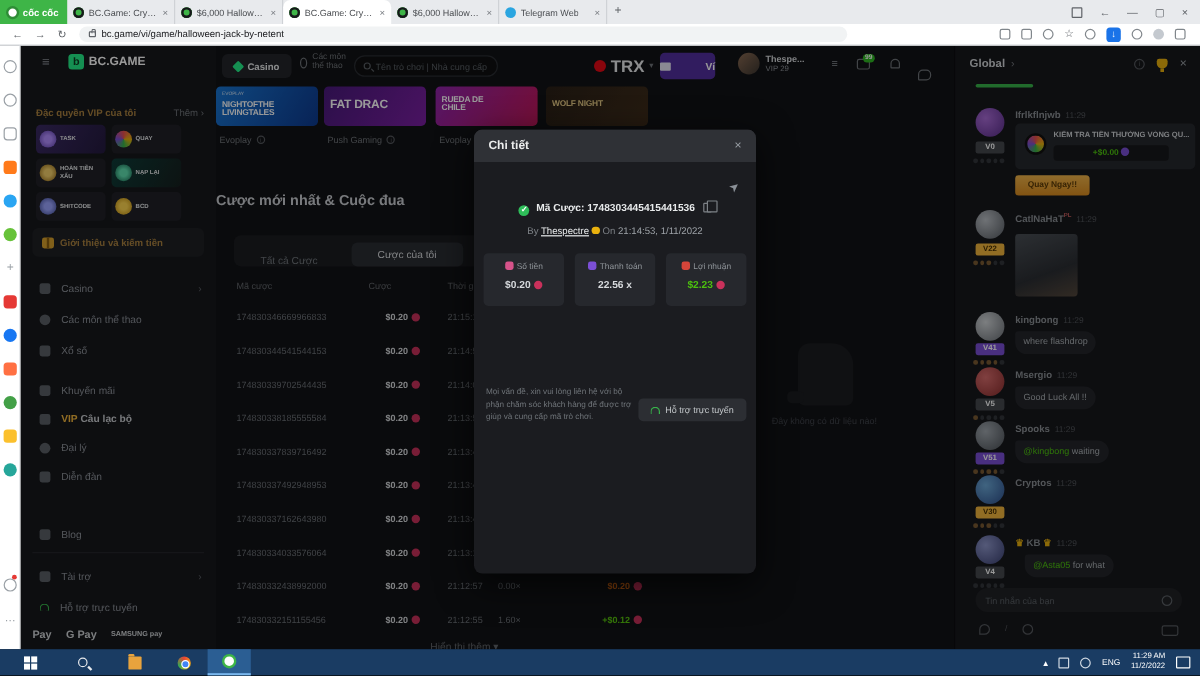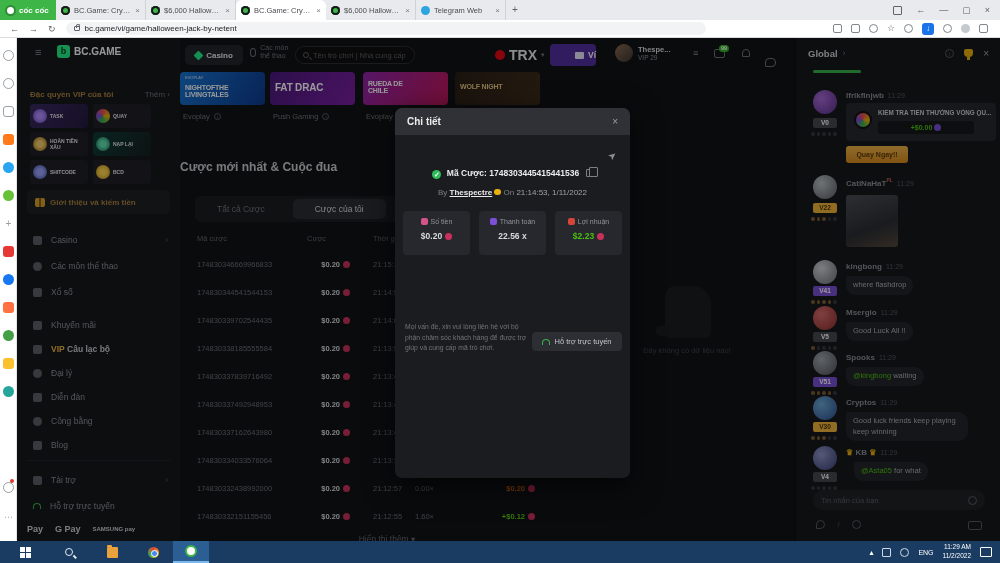--- a/index.html
+++ b/index.html
@@ -62,37 +62,37 @@
   
   .chip { background:#24262b; border-radius:5px; display:flex; align-items:center; gap:4px; justify-content:center; color:#e8eaeb; font-weight:bold; font-size:8px; }
   .diamond { width:7px; height:7px; background:#24ee89; transform:rotate(45deg); border-radius:1px; }
   .globe { width:9px; height:9px; border:1px solid #6f7479; border-radius:50%; }
   .search-box { position:absolute; left:278px; top:8px; width:120px; height:18px; background:#0f1012; border:1px solid #2a2d32; border-radius:9px; display:flex; align-items:center; gap:4px; padding:0 7px; }
   .search-box input { background:none; border:none; outline:none; color:#9aa0a6; font-size:7.5px; width:100%; }
   .search-box input::placeholder { color:#5a5f64; }
   .sglass { width:6px; height:6px; border:1px solid #5a5f64; border-radius:50%; position:relative; flex:none; }
   .sglass:after { content:""; position:absolute; left:5px; top:5px; width:3px; height:1px; background:#5a5f64; transform:rotate(45deg); }
   .trx-dot { width:10px; height:10px; border-radius:50%; background:#e50915; }
-  .vi-btn { position:absolute; left:533px; top:6px; width:46px; height:22px; background:#53309e; border-radius:4px; color:#fff; font-weight:bold; font-size:8.5px; display:flex; align-items:center; justify-content:flex-end; gap:4px; }
+  .vi-btn { position:absolute; left:533px; top:6px; width:46px; height:22px; background:#53309e; border-radius:4px; color:#fff; font-weight:bold; font-size:8.5px; display:flex; align-items:center; justify-content:space-between; gap:4px; }
   .wallet-ic { width:9px; height:7px; background:#e8e4f5; border-radius:1px; }
   .hd-avatar { width:18px; height:18px; border-radius:50%; background:linear-gradient(135deg,#8a6a52,#3c3630); }
   .hd-ic { width:11px; height:9px; border:1px solid #6f7479; border-radius:2px; position:relative; }
   .badge99 { position:absolute; right:-5px; top:-5px; background:#30b824; color:#fff; font-size:5.5px; border-radius:5px; padding:0 2px; line-height:7px; font-weight:bold; }
   .bell { width:8px; height:8px; border:1px solid #6f7479; border-radius:4px 4px 1px 1px; }
 
   
   .banner { position:absolute; top:34px; width:85px; height:33px; border-radius:4px; overflow:hidden; color:#fff; }
   .b-title { font-weight:bold; font-size:7px; line-height:1.05; padding:4px 0 0 5px; letter-spacing:-0.2px; }
   .b-brand { font-size:4px; opacity:.8; padding:3px 0 0 5px; }
   .provider { position:absolute; top:74px; font-size:7.5px; color:#70757a; display:flex; gap:4px; align-items:center; }
   .iring { width:7px; height:7px; border:1px solid #55595e; border-radius:50%; font-size:5px; color:#55595e; text-align:center; line-height:7px; }
 
   
   .heading { position:absolute; left:163px; top:122px; font-size:12px; font-weight:bold; color:#c9ccd0; }
-  .tabbar { position:absolute; left:178px; top:158px; width:384px; height:26px; background:#1b1d21; border-radius:6px; display:flex; align-items:center; }
+  .tabbar { position:absolute; left:178px; top:158px; width:384px; height:26px; background:#1b1d21; border-radius:6px; display:flex; align-items:flex-end; }
   .btab { font-size:8.5px; color:#70757a; padding:0 22px; }
   .btab.active { background:#2a2d32; color:#d7dadd; border-radius:5px; height:20px; line-height:20px; margin:0 6px; }
   .thead span { position:absolute; font-size:7.5px; color:#62666b; }
   .trow { position:absolute; left:163px; width:420px; height:20px; font-size:7.5px; color:#6b7076; }
   .trow .id { position:absolute; left:17px; width:112px; overflow:hidden; white-space:nowrap; }
   .trow .amt { position:absolute; left:110px; width:60px; text-align:right; color:#d7dadd; font-weight:bold; }
   .trow .time { position:absolute; left:193px; }
   .trow .pay { position:absolute; left:235px; }
   .trow .prof { position:absolute; left:300px; width:55px; text-align:right; font-weight:bold; }
   .coin { display:inline-block; width:7px; height:7px; border-radius:50%; background:#c9315b; vertical-align:-1px; margin-left:3px; }
@@ -140,21 +140,21 @@
   .modal { position:absolute; left:378px; top:70px; width:235px; height:370px; z-index:50; border-radius:7px; overflow:hidden; background:#1b1c20; box-shadow:0 8px 30px rgba(0,0,0,.7); }
   .modal-hd { height:27px; background:#2f3136; display:flex; align-items:center; padding:0 12px; }
   .modal-title { color:#eceded; font-weight:bold; font-size:10px; }
   .modal-x { margin-left:auto; color:#9aa0a6; font-size:10px; }
   .share { position:absolute; right:14px; top:42px; color:#8b9097; font-size:10px; transform:rotate(-40deg); }
   .betline { position:absolute; left:0; top:60px; width:235px; text-align:center; font-size:8.5px; font-weight:bold; color:#e8eaeb; }
   .shield { display:inline-block; width:9px; height:9px; border-radius:50%; background:#2ebd59; color:#fff; font-size:7px; line-height:9px; vertical-align:-1px; margin-right:3px; font-weight:bold; }
   .copyic { display:inline-block; width:7px; height:8px; border:1px solid #7d8186; border-radius:1px; vertical-align:-1px; margin-left:4px; position:relative; }
   .copyic:before { content:""; position:absolute; left:2px; top:-3px; width:7px; height:8px; border:1px solid #7d8186; border-radius:1px; background:#1b1c20; }
   .byline { position:absolute; left:0; top:80px; width:235px; text-align:center; font-size:8px; color:#7d8186; }
-  .byuser { color:#e8eaeb; font-weight:bold; text-decoration:underline; }
+  .byuser { color:#e8eaeb; font-weight:normal; text-decoration:underline; }
   .bee { display:inline-block; width:7px; height:6px; background:#e9b10e; border-radius:3px; margin-left:2px; }
   .statbox { position:absolute; top:103px; width:67px; height:44px; background:#26282d; border-radius:4px; text-align:center; }
   .stat-lb { margin-top:7px; font-size:7px; color:#8f9499; }
   .stat-ic { display:inline-block; width:7px; height:7px; border-radius:2px; margin-right:3px; vertical-align:-1px; }
   .stat-val { margin-top:6px; font-size:8.5px; font-weight:bold; color:#d7dadd; }
   .gamecard { position:absolute; left:8px; top:156px; width:219px; height:50px; background:#26282d; border-radius:6px; }
   .thumb { position:absolute; left:7px; top:5px; width:40px; height:40px; border-radius:4px; background:linear-gradient(#2fb5e8,#045a8c); overflow:hidden; }
   .pumpkin { position:absolute; left:13px; top:8px; width:14px; height:12px; background:#f07c1f; border-radius:50%; }
   .pumpkin:before { content:""; position:absolute; left:6px; top:-3px; width:2px; height:4px; background:#3f6d1d; }
   .thumb-label { position:absolute; left:0; bottom:0; width:100%; background:rgba(4,40,80,.85); color:#fff; font-size:4.5px; text-align:center; padding:1px 0; font-weight:bold; }
@@ -332,24 +332,20 @@
         <span><b style="color:#f2b63c">VIP</b> <b style="color:#c9ccd0">Câu lạc bộ</b></span>
       </div>
       <div class="menu-item" style="top:323px">
         <span class="mi-ico" style="border-radius:50%"></span>
         <span>Đại lý</span>
       </div>
       <div class="menu-item" style="top:347px">
         <span class="mi-ico"></span>
         <span>Diễn đàn</span>
       </div>
-      <div class="menu-item" style="top:371px">
-        <span class="mi-ico" style="border-radius:50%"></span>
-        <span>Công bằng</span>
-      </div>
       <div class="menu-item" style="top:395px">
         <span class="mi-ico"></span>
         <span>Blog</span>
       </div>
       <div class="abs" style="left:10px;top:422px;width:143px;height:1px;background:#23252a"></div>
       <div class="menu-item" style="top:430px">
         <span class="mi-ico"></span>
         <span>Tài trợ</span>
         <span class="mi-arrow">›</span>
       </div>
@@ -575,21 +571,20 @@
       <span class="msg-av" style="left:17px;top:358px;background:radial-gradient(circle at 35% 35%,#6ba7d6,#2e4f8a)"></span>
       <div class="msg-name" style="left:50px;top:360px"><span>Cryptos</span><span class="msg-time">11:29</span></div>
       <span class="vbadge vb-gold" style="left:17px;top:384px">V30</span>
       <div class="stars" style="left:15px;top:398px">
           <i></i>
           <i></i>
           <i></i>
           <i class="off"></i>
           <i class="off"></i>
         </div>
-      <div class="bubble" style="left:50px;top:374px;width:122px">Good luck friends keep playing keep winning</div>
 
       <span class="msg-av" style="left:17px;top:408px;background:radial-gradient(circle at 35% 35%,#8d95c9,#3a4070)"></span>
       <div class="msg-name" style="left:50px;top:410px"><span style="color:#e9b10e">♛</span> <span>KB</span> <span style="color:#e9b10e">♛</span><span class="msg-time">11:29</span></div>
       <span class="vbadge vb-gray" style="left:17px;top:434px">V4</span>
       <div class="stars" style="left:15px;top:448px">
           <i class="off"></i>
           <i class="off"></i>
           <i class="off"></i>
           <i class="off"></i>
           <i class="off"></i>

